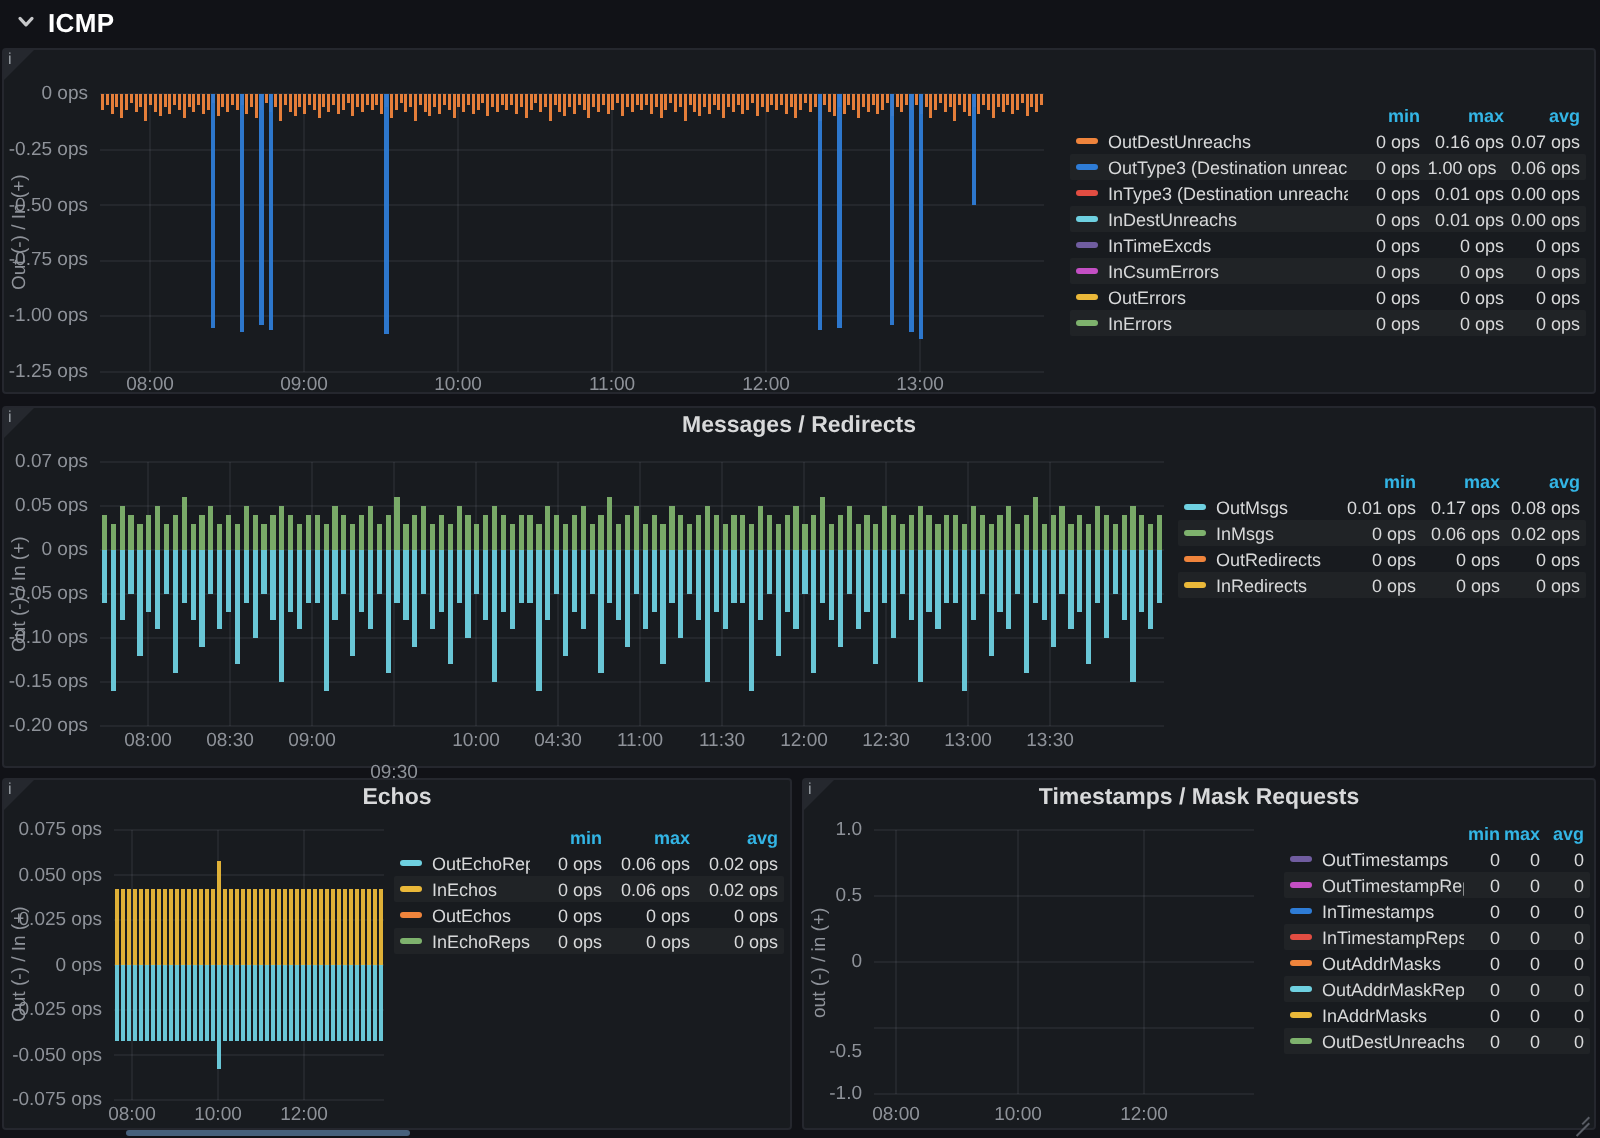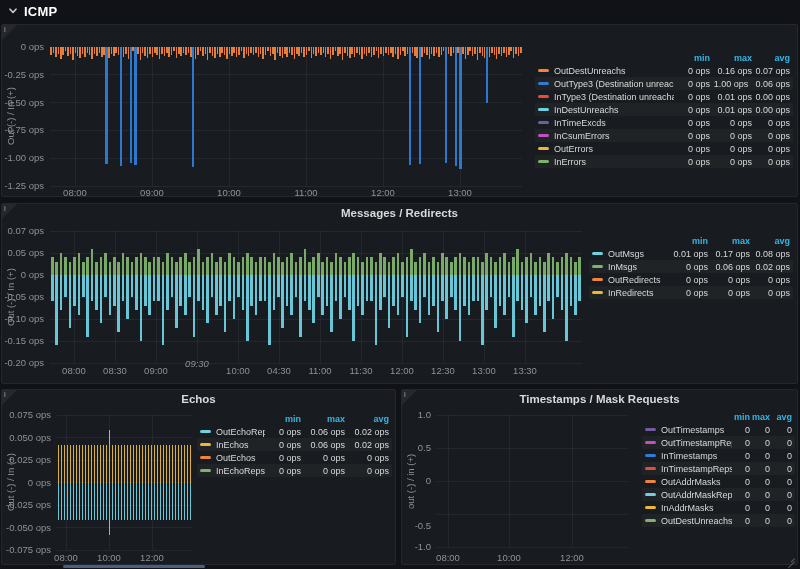--- a/index.html
+++ b/index.html
@@ -658,21 +658,21 @@
   <span class="tick ytick" style="left: 0px; width: 42px; top: 27px;">0.07 ops</span>
       <span class="tick ytick" style="left: 0px; width: 42px; top: 49px;">0.05 ops</span>
       <span class="tick ytick" style="left: 0px; width: 42px; top: 71px;">0 ops</span>
       <span class="tick ytick" style="left: 0px; width: 42px; top: 93px;">-0.05 ops</span>
       <span class="tick ytick" style="left: 0px; width: 42px; top: 115px;">-0.10 ops</span>
       <span class="tick ytick" style="left: 0px; width: 42px; top: 137px;">-0.15 ops</span>
       <span class="tick ytick" style="left: 0px; width: 42px; top: 159px;">-0.20 ops</span>
       <span class="tick xtick" style="left: 72px; top: 162px;">08:00</span>
       <span class="tick xtick" style="left: 113px; top: 162px;">08:30</span>
       <span class="tick xtick" style="left: 154px; top: 162px;">09:00</span>
-      <span class="tick xtick" style="left: 195px; top: 155px; font-style: italic;">09:30</span>
+      <span class="tick xtick" style="left: 195px; top: 178px;">09:30</span>
       <span class="tick xtick" style="left: 236px; top: 162px;">10:00</span>
       <span class="tick xtick" style="left: 277px; top: 162px;">04:30</span>
       <span class="tick xtick" style="left: 318px; top: 162px;">11:00</span>
       <span class="tick xtick" style="left: 359px; top: 162px;">11:30</span>
       <span class="tick xtick" style="left: 400px; top: 162px;">12:00</span>
       <span class="tick xtick" style="left: 441px; top: 162px;">12:30</span>
       <span class="tick xtick" style="left: 482px; top: 162px;">13:00</span>
       <span class="tick xtick" style="left: 523px; top: 162px;">13:30</span>
     </section>
 

